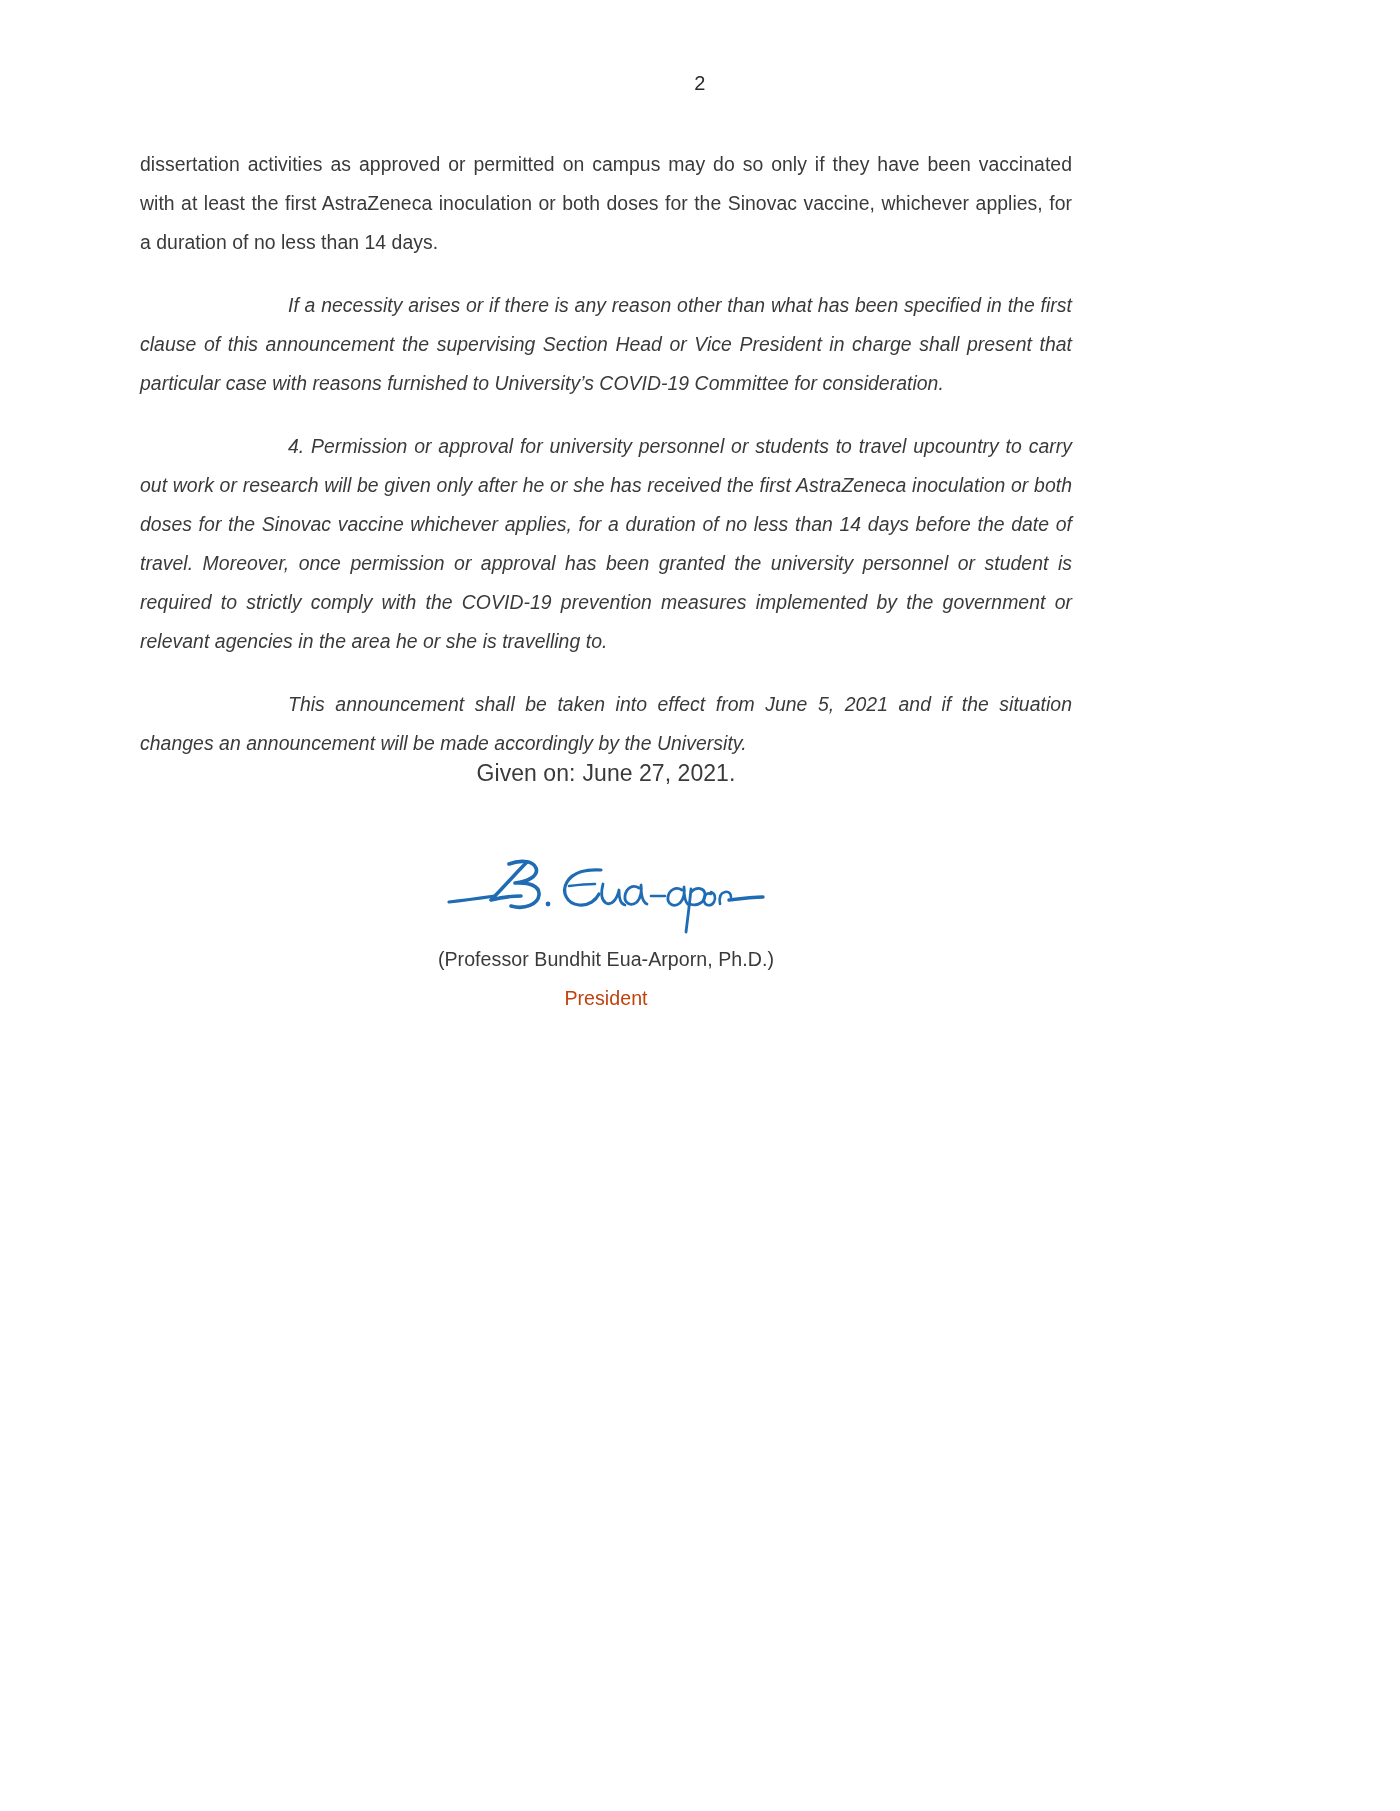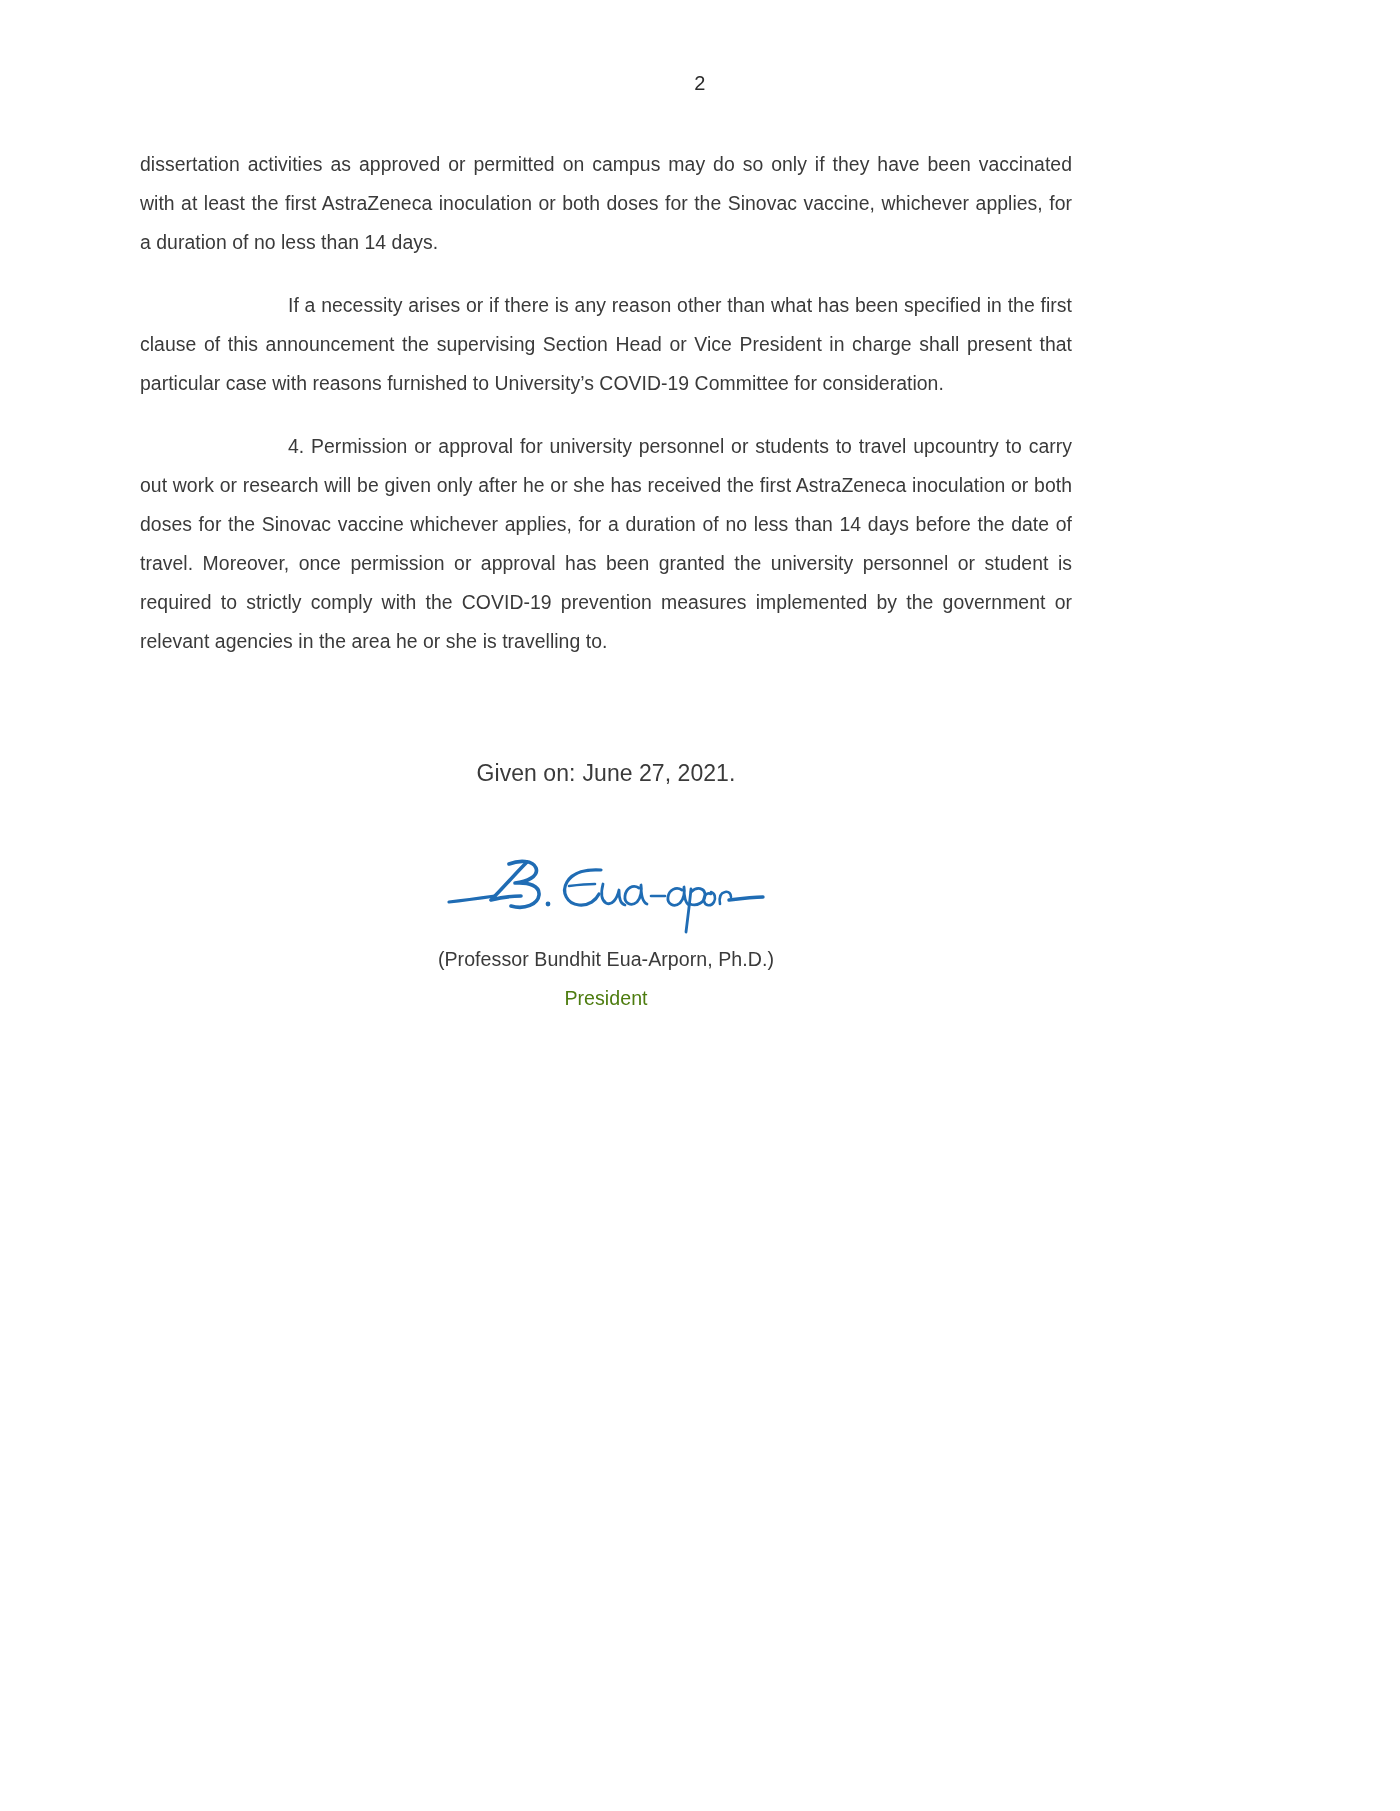--- a/index.html
+++ b/index.html
@@ -35,20 +35,21 @@
     text-align: justify;
     text-justify: inter-word;
     margin: 0;
     letter-spacing: 0.05px;
   }
   .para.indent {
     text-indent: 148px;
   }
   .para + .para {
     margin-top: 24px;
+    font-style: italic;
   }
   #body-block {
     position: absolute;
     left: 140px;
     top: 145px;
     width: 932px;
   }
   .given-line {
     position: absolute;
     left: 140px;
@@ -85,40 +86,41 @@
   .signer-name {
     font-family: "Liberation Sans", sans-serif;
     font-size: 19.6px;
     color: #3a3a3a;
     margin-top: 12px;
     letter-spacing: 0.05px;
   }
   .signer-title {
     font-family: "Liberation Sans", sans-serif;
     font-size: 19.6px;
-    color: #4d7c0f;
+    color: #c2410c;
     margin-top: 16px;
     letter-spacing: 0.05px;
   }
 </style>
 </head>
 <body>
 
 <div class="page">
 
   <div class="page-number">2</div>
 
   <div id="body-block">
 
     <p class="para">dissertation activities as approved or permitted on campus may do so only if they have been vaccinated with at least the first AstraZeneca inoculation or both doses for the Sinovac vaccine, whichever applies, for a duration of no less than 14 days.</p>
 
     <p class="para indent">If a necessity arises or if there is any reason other than what has been specified in the first clause of this announcement the supervising Section Head or Vice President in charge shall present that particular case with reasons furnished to University’s COVID-19 Committee for consideration.</p>
 
     <p class="para indent">4.  Permission or approval for university personnel or students to travel upcountry to carry out work or research will be given only after he or she has received the first AstraZeneca inoculation or both doses for the Sinovac vaccine whichever applies, for a duration of no less than 14 days before the date of travel.  Moreover, once permission or approval has been granted the university personnel or student is required to strictly comply with the COVID-19 prevention measures implemented by the government or relevant agencies in the area he or she is travelling to.</p>
 
+    <p class="para indent">This announcement shall be taken into effect from June 5, 2021 and if the situation changes an announcement will be made accordingly by the University.</p>
 
   </div>
 
   <div class="given-line">
     <span>Given on:</span><span class="gap"></span><span>June 27, 2021.</span>
   </div>
 
   <div class="signature-block">
 
     <div class="signature-svg-wrap">

